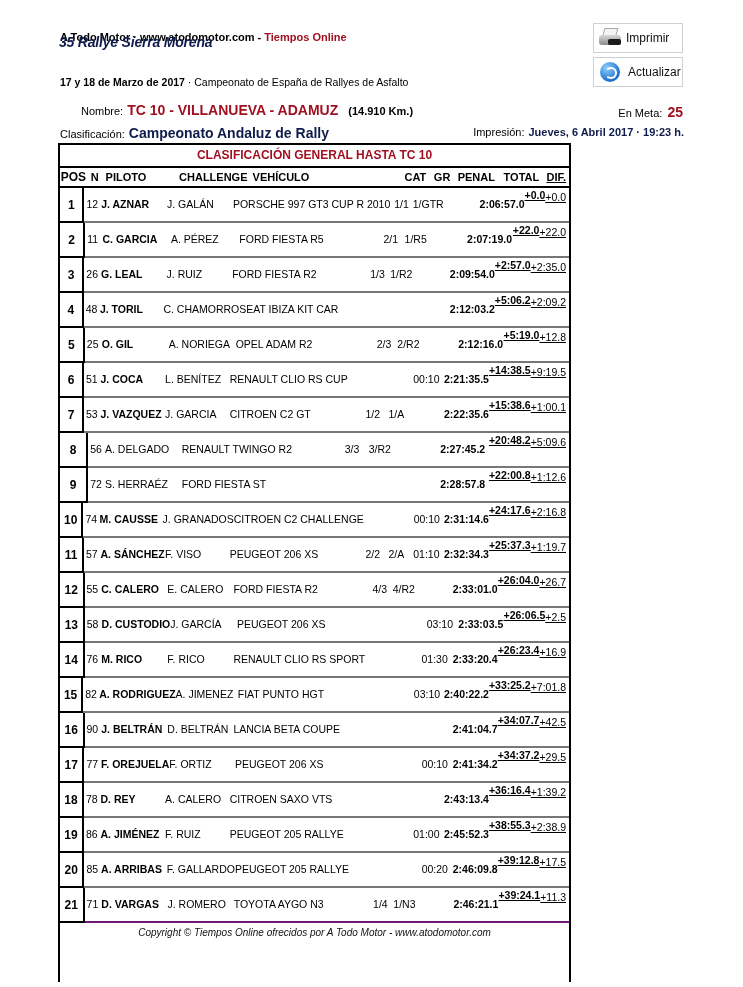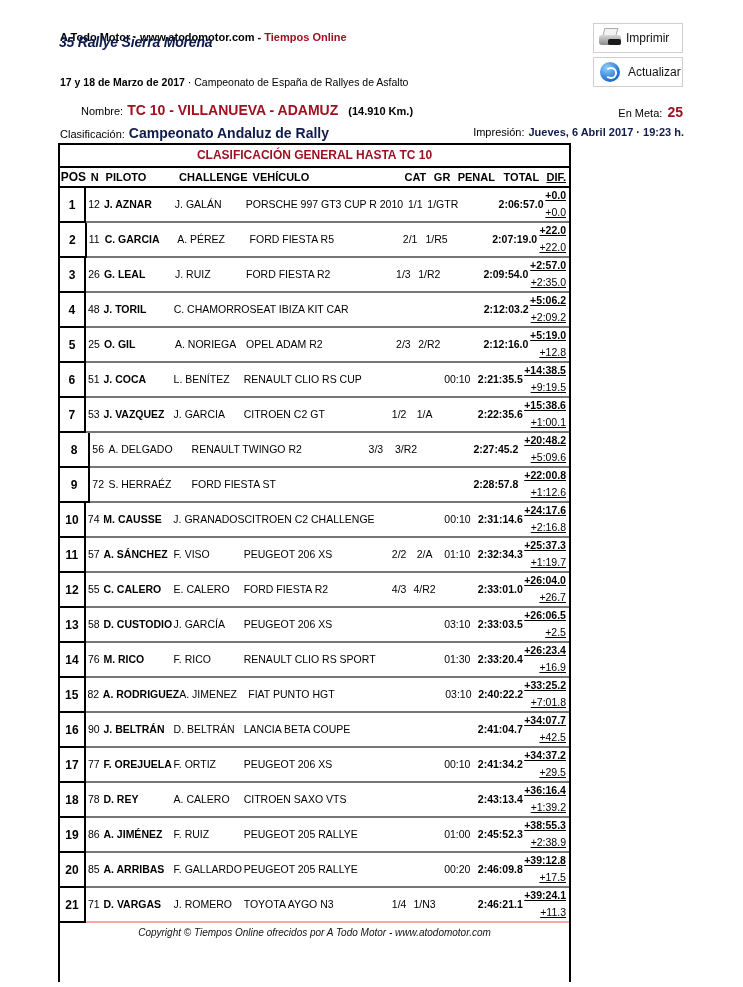--- a/index.html
+++ b/index.html
@@ -24,21 +24,21 @@
   .clasif-line { position: absolute; left: 60px; top: 125px; font-size: 11px; }
   .clasif-line .val { font-weight: bold; font-size: 14px; margin-left: 4px; color: #0f1b4a; }
   .meta-line { position: absolute; right: 60px; top: 104px; font-size: 11px; }
   .meta-line .val { color: #a01020; font-weight: bold; font-size: 14px; margin-left: 2px; }
   .impr-line { position: absolute; right: 59px; top: 126px; font-size: 11px; }
   .impr-line .val { font-weight: bold; margin-left: 4px; color: #0f1b4a; }
   .table-wrap { position: absolute; left: 58px; top: 143px; width: 513px; height: 839px; border-left: 2px solid #000; border-right: 2px solid #000; border-top: 2px solid #000; box-sizing: border-box; }
   .tbl-title { height: 21px; line-height: 21px; text-align: center; color: #a01020; font-weight: bold; font-size: 12px; border-bottom: 2px solid #000; }
   .tbl-head { display: flex; height: 18px; line-height: 18px; font-size: 11px; font-weight: bold; border-bottom: 2px solid #000; }
   .row { display: flex; height: 33px; border-bottom: 2px solid #777; font-size: 10.5px; }
-  .row:last-of-type { border-bottom: 2px solid #fca5a5; justify-content: center; }
+  .row:last-of-type { border-bottom: 2px solid #701a75; justify-content: center; }
   .c { box-sizing: border-box; white-space: nowrap; }
   .c-pos { width: 32px; text-align: center; font-weight: bold; font-size: 12px; }
   .row .c-pos { border-right: 2px solid #000; border-bottom: 2px solid #000; margin-bottom: -2px; line-height: 35px; }
   .c-n { width: 17px; text-align: left; padding-left: 0px; }
   .row .c-n { padding-left: 2px; width: 19px; line-height: 33px; }
   .tbl-head .c-n { padding-left: 4px; width: 17px; }
   .c-pil { width: 92px; padding-left: 4px; }
   .row .c-pil { font-weight: bold; line-height: 33px; padding-left: 2px; width: 90px; }
   .c-cop { width: 88px; }
   .row .c-cop { line-height: 33px; }
@@ -46,21 +46,21 @@
   .row .c-veh { line-height: 33px; }
   .c-cat { width: 30px; text-align: center; }
   .row .c-cat { line-height: 33px; }
   .c-gr { width: 34px; text-align: center; }
   .row .c-gr { line-height: 33px; }
   .c-pen { width: 48px; text-align: center; }
   .row .c-pen { line-height: 33px; }
   .c-tot { width: 60px; text-align: center; }
   .row .c-tot { font-weight: bold; line-height: 33px; }
   .c-dif { flex: 1; text-align: right; padding-right: 3px; text-decoration: underline; }
-  .row .c-dif { display: flex; flex-direction: column; justify-content: center; }
+  .row .c-dif { display: flex; flex-direction: row; justify-content: center; }
   .row .c-dif .d1 { font-weight: bold; line-height: 15px; }
   .row .c-dif .d2 { line-height: 17px; padding-top: 1px; }
   .copyright { text-align: center; font-style: italic; font-size: 10px; color: #111; padding-top: 4px; }
 </style>
 </head>
 <body>
 
 <div class="site-line">
   <span>A Todo Motor · www.atodomotor.com - </span><span class="red">Tiempos Online</span>
 </div>

